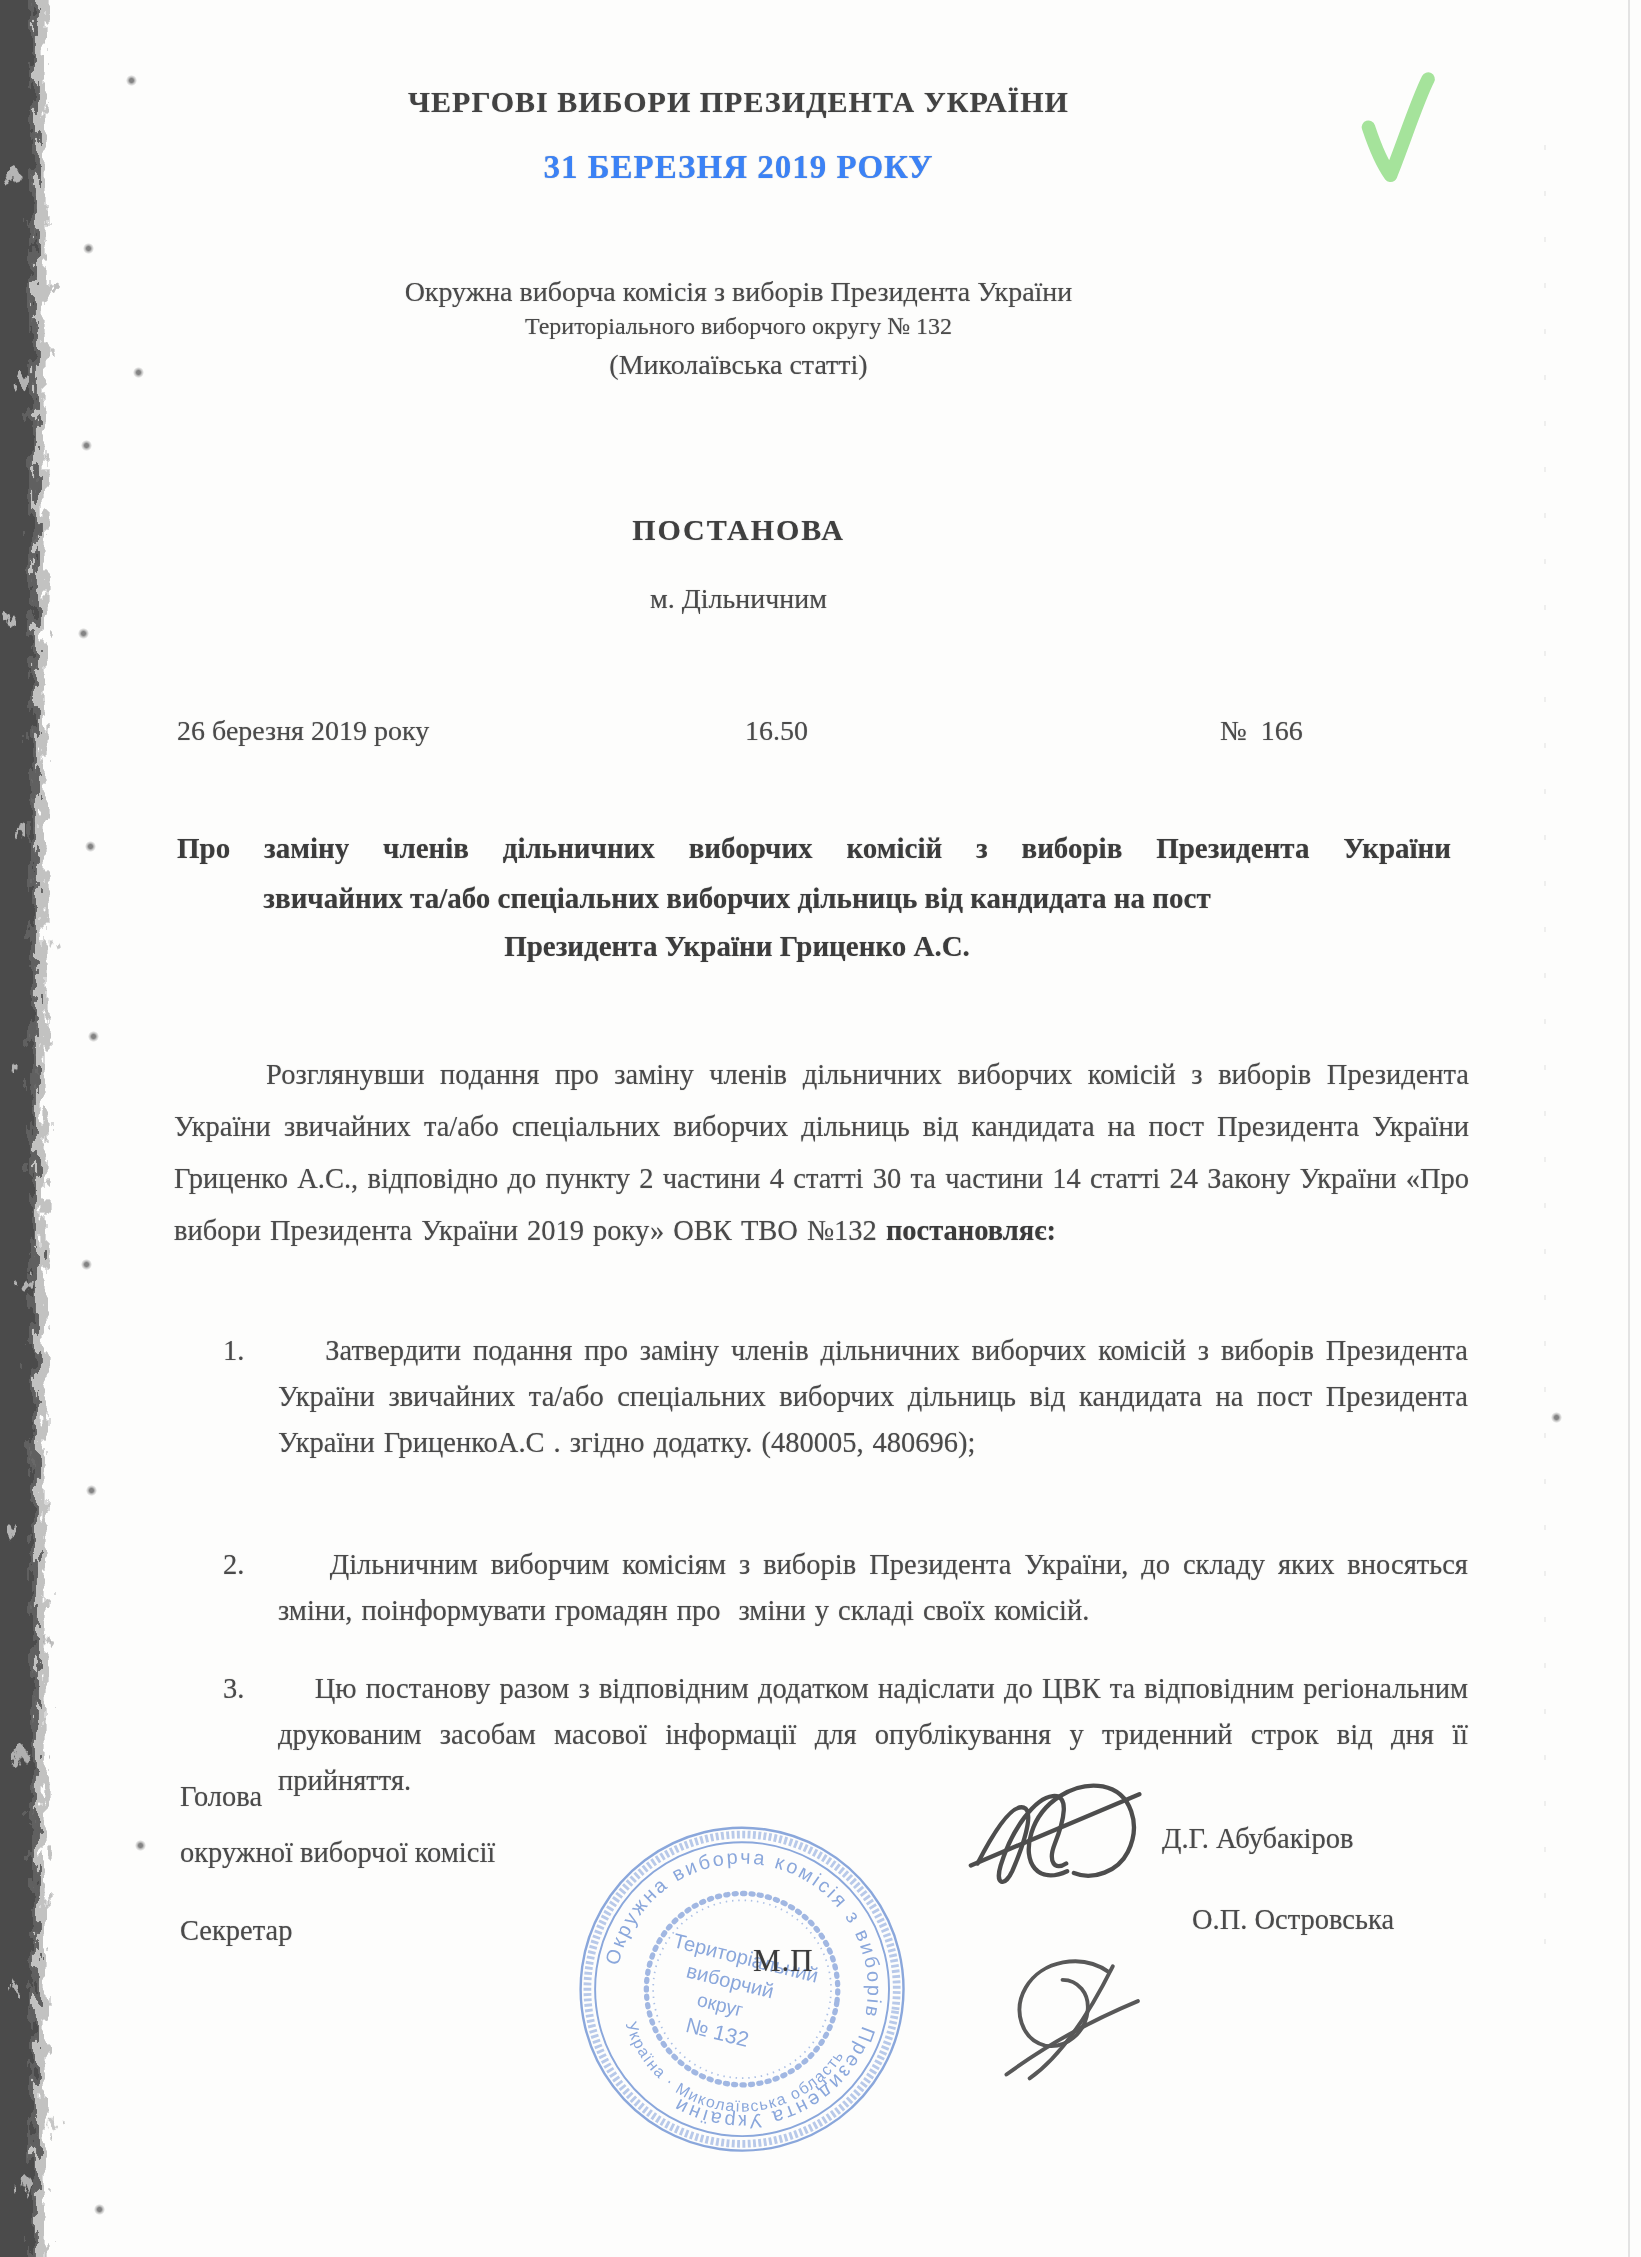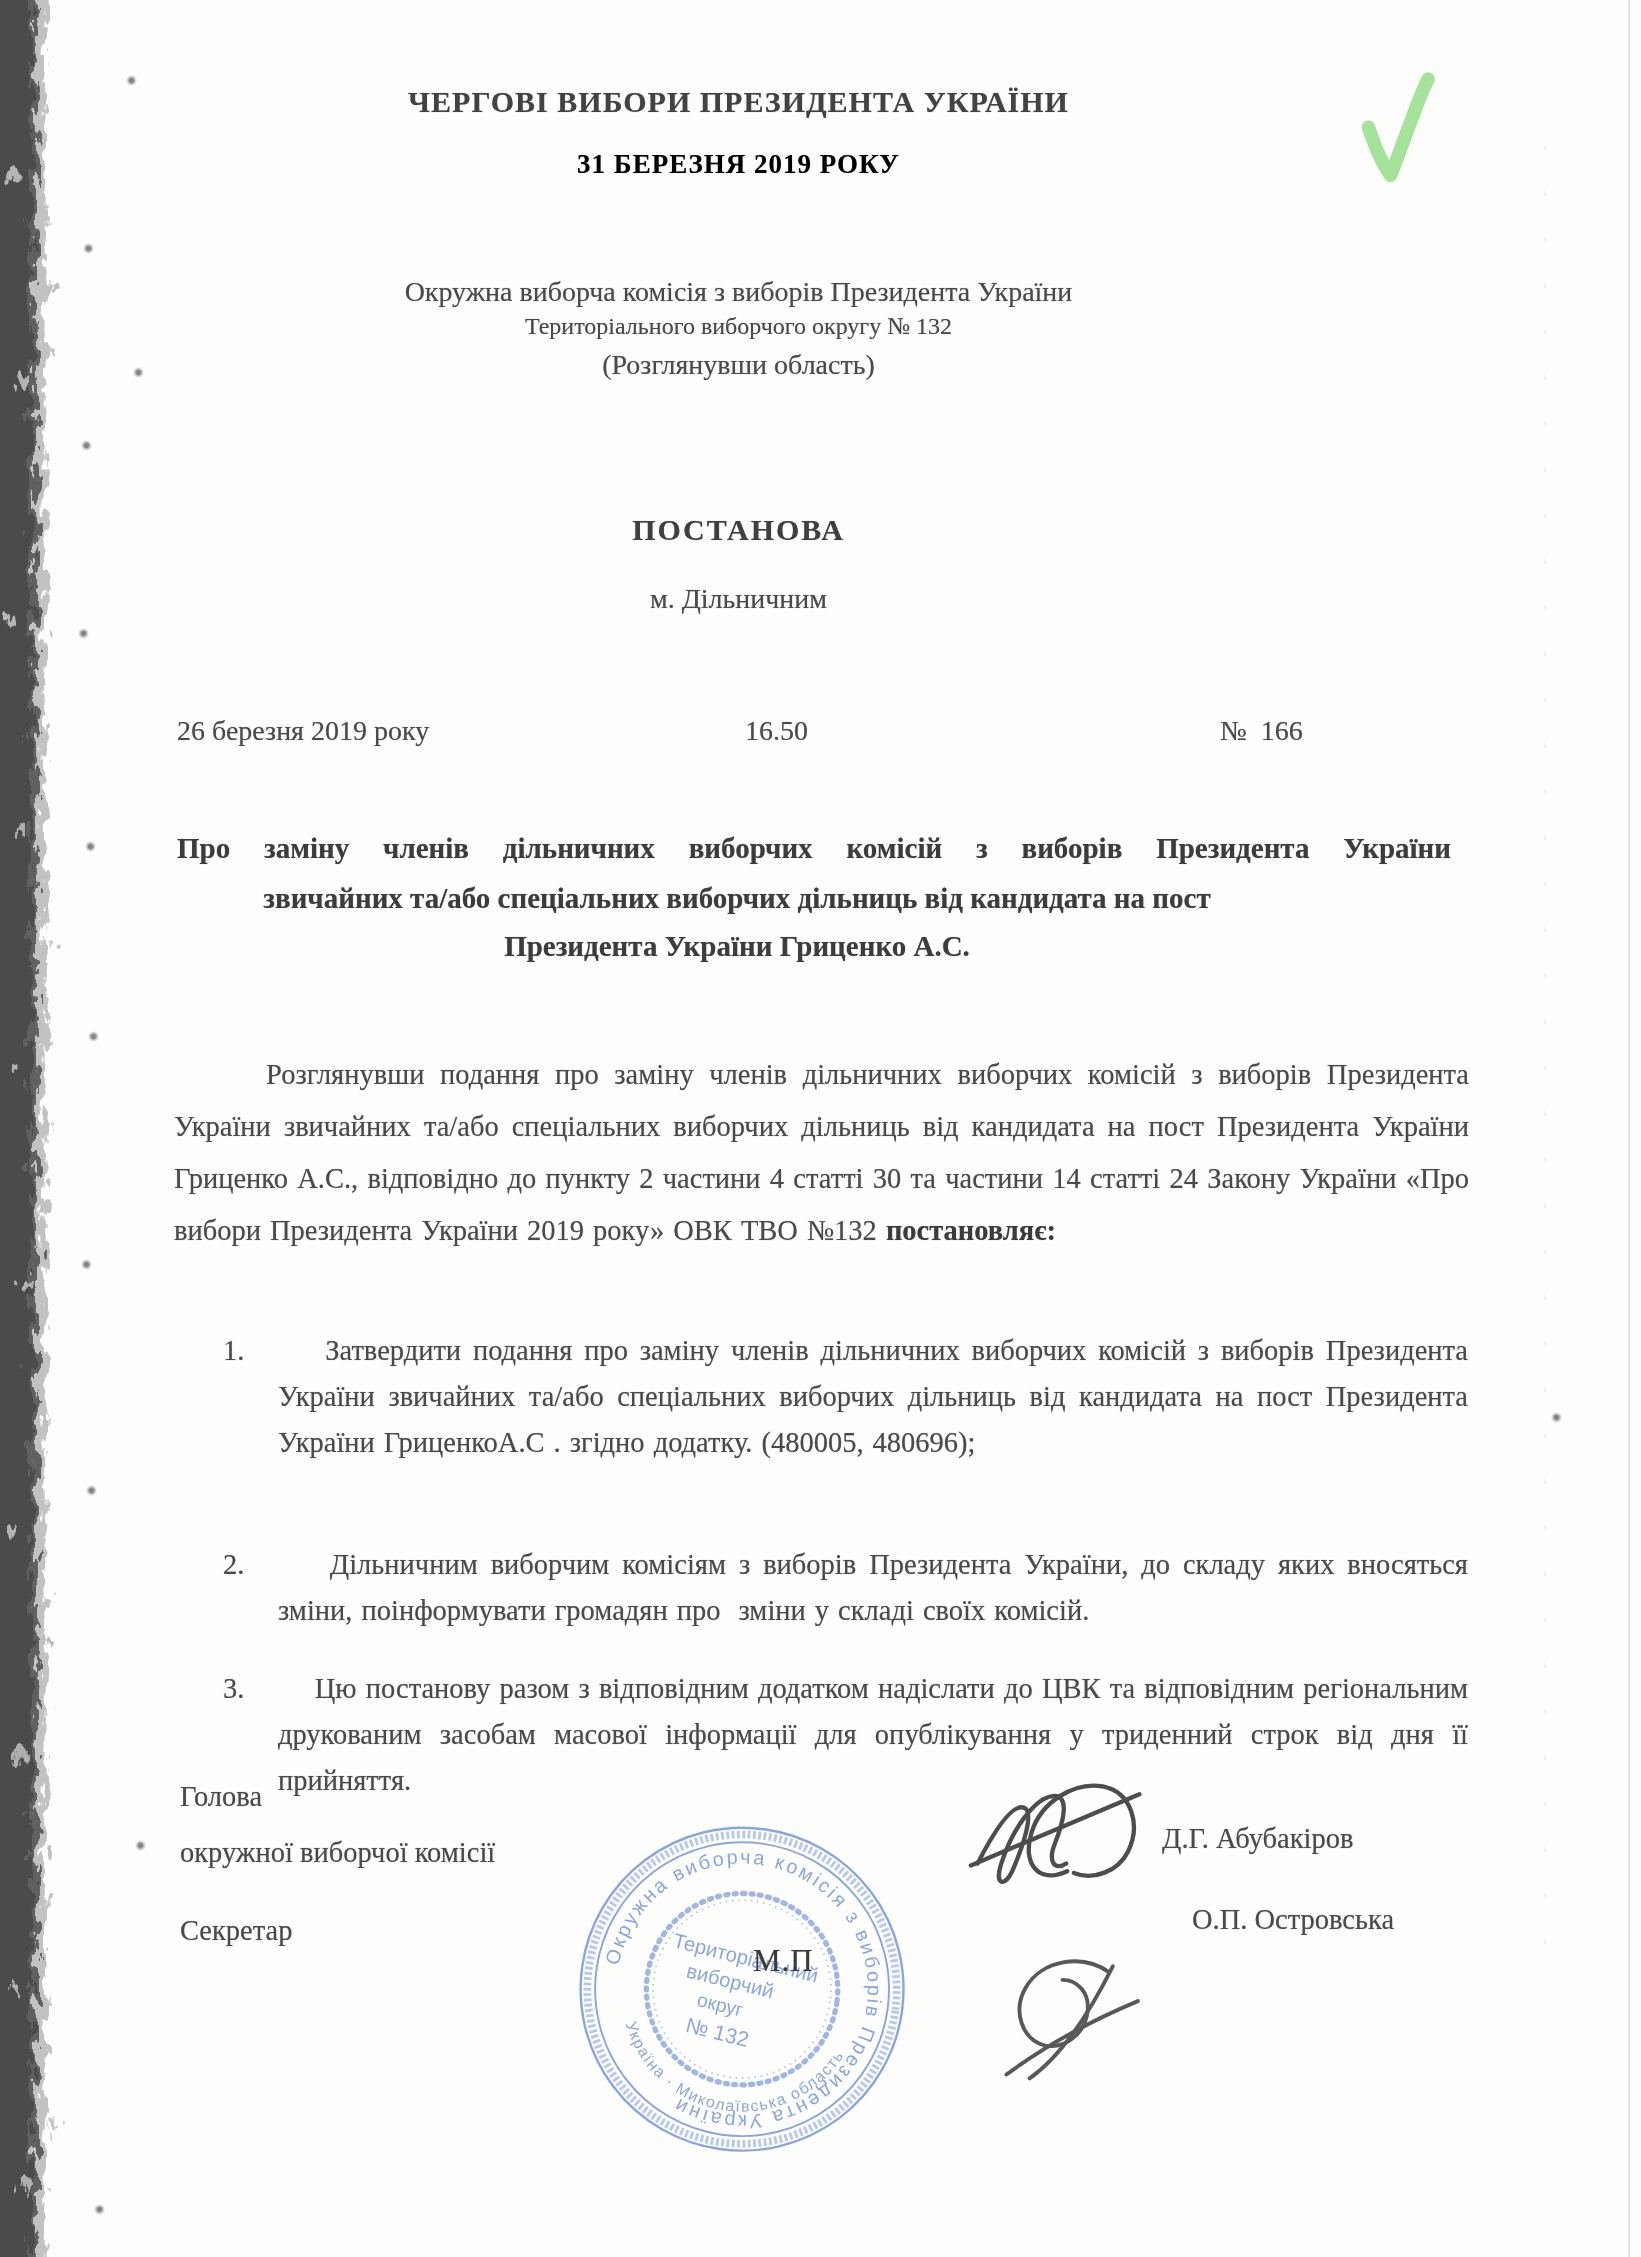--- a/index.html
+++ b/index.html
@@ -9,21 +9,21 @@
     width:1641px;height:2257px;
     background:#fdfdfc;
     overflow:hidden;
     font-family:"Liberation Serif","DejaVu Serif",serif;
     color:#4a4a4a;
   }
   .txt{ text-shadow:0 0 1px rgba(110,110,110,.65); }
   .abs{ position:absolute; }
   .center-line{ position:absolute; left:0; width:1477px; text-align:center; }
   .h1{ top:85px; font-size:30px; font-weight:bold; letter-spacing:1px; color:#424242;}
-  .h2{ top:149px; font-size:27px; font-weight:bold; letter-spacing:1px; color:#000000;}
+  .h2{ top:149px; font-size:33px; font-weight:bold; letter-spacing:1px; color:#3b82f6;}
   .comm1{ top:276px; font-size:28px; }
   .comm2{ top:313px; font-size:24px; }
   .comm3{ top:349px; font-size:28px; }
   .doctype{ top:513px; font-size:30px; font-weight:bold; letter-spacing:1.9px; color:#3f3f3f;}
   .place{ top:583px; font-size:28px; }
   .meta{ top:715px; font-size:28px; }
   .meta .date{ position:absolute; left:177px; white-space:pre; }
   .meta .time{ position:absolute; left:745px; white-space:pre; }
   .meta .num{ position:absolute; left:1220px; white-space:pre; }
   .subj{ font-size:29px; font-weight:bold; color:#3c3c3c; }
@@ -111,21 +111,21 @@
 
   <svg class="overlay" style="left:1347px;top:56px" width="116" height="154" viewBox="0 0 120 160">
     <path d="M 22,74 C 28,92 36,112 45,124 C 58,92 72,48 84,24" fill="none" stroke-width="14" stroke-linecap="round" stroke-linejoin="round" opacity="0.8" stroke="#8edc82"></path>
   </svg>
 
   <div class="center-line h1 txt">ЧЕРГОВІ ВИБОРИ ПРЕЗИДЕНТА УКРАЇНИ</div>
   <div class="center-line h2 txt">31 БЕРЕЗНЯ 2019 РОКУ</div>
 
   <div class="center-line comm1 txt">Окружна виборча комісія з виборів Президента України</div>
   <div class="center-line comm2 txt">Територіального виборчого округу № 132</div>
-  <div class="center-line comm3 txt">(Розглянувши область)</div>
+  <div class="center-line comm3 txt">(Миколаївська статті)</div>
 
   <div class="center-line doctype txt">ПОСТАНОВА</div>
   <div class="center-line place txt">м. Дільничним</div>
 
   <div class="abs meta" style="left:0;top:715px;width:1641px;height:39px">
     <span class="date txt">26 березня 2019 року</span>
     <span class="time txt">16.50</span>
     <span class="num txt">№  166</span>
   </div>
 

